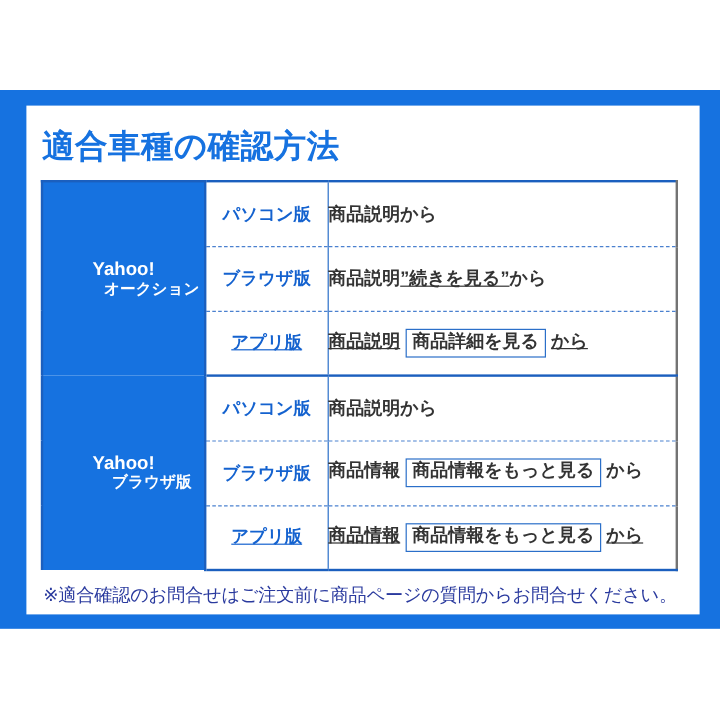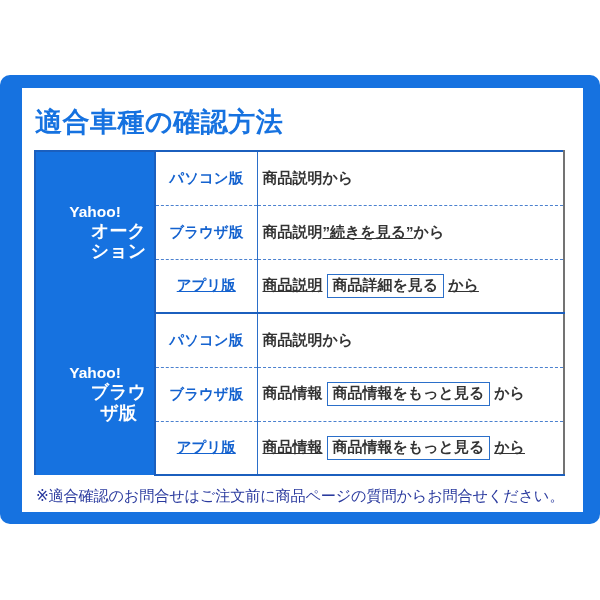--- a/index.html
+++ b/index.html
@@ -23,21 +23,20 @@
 
   
   .outer-frame {
     position: absolute;
     left: 0px;
     top: 75px;
     width: 600px;
     height: 449px;
     background: #1672e0;
     box-sizing: border-box;
-    border-radius: 10px;
   }
   .inner-panel {
     position: absolute;
     left: 22px;
     top: 13px;
     width: 561px;
     height: 424px;
     background: #ffffff;
     box-sizing: border-box;
   }
@@ -56,41 +55,41 @@
   
   .fit-table {
     position: absolute;
     left: 12px;
     top: 62px;
     width: 531px;
     border-collapse: collapse;
     table-layout: fixed;
   }
   .fit-table td {
-    padding: 5px;
+    padding: 0;
     vertical-align: middle;
     box-sizing: border-box;
   }
 
   .brand-cell {
-    width: 120px;
+    width: 136px;
     background: #1672e0;
     color: #ffffff;
     text-align: center;
     font-weight: bold;
     line-height: 1.15;
     border-left: 2px solid #1b5fbe;
     border-right: 2px solid #1b5fbe;
   }
   .brand-line1 {
     font-size: 15.5px;
     display: block;
   }
   .brand-line2 {
-    font-size: 18px;
+    font-size: 13px;
     display: block;
     margin-left: 47px;
   }
 
   .version-cell {
     width: 102px;
     text-align: center;
     color: #1462cf;
     font-weight: bold;
     font-size: 14.5px;

